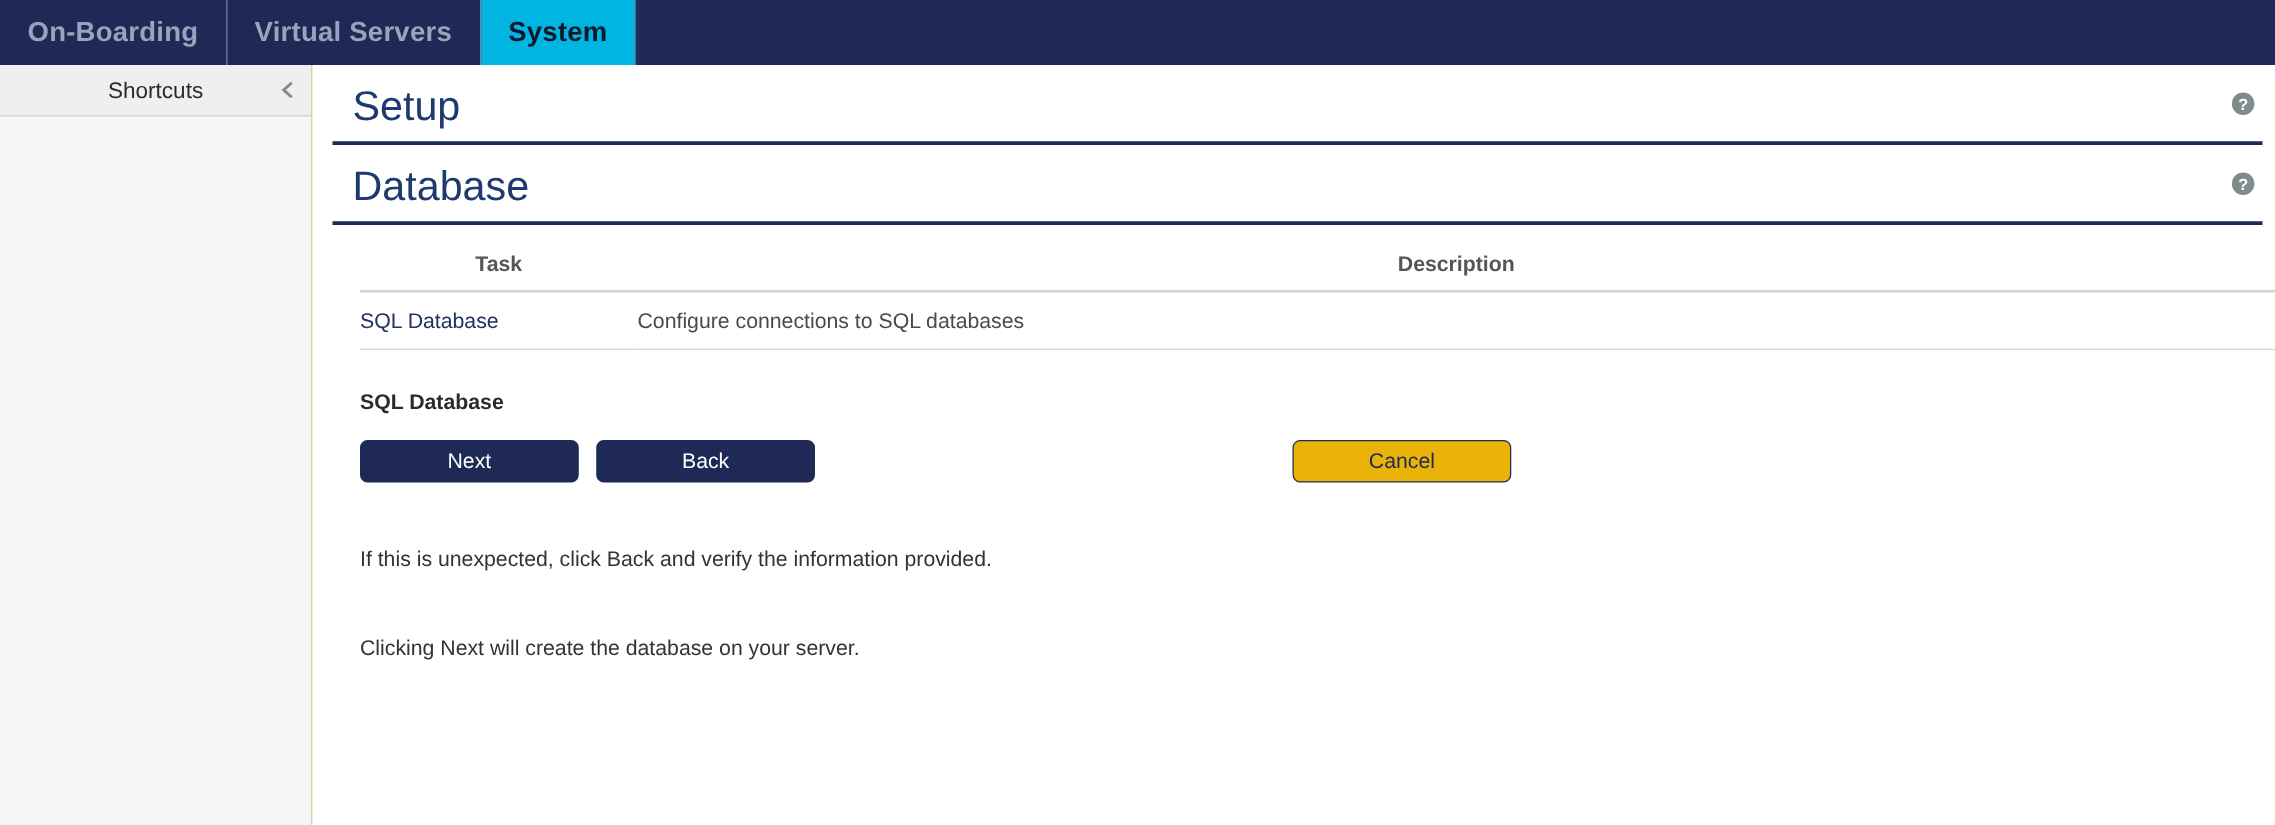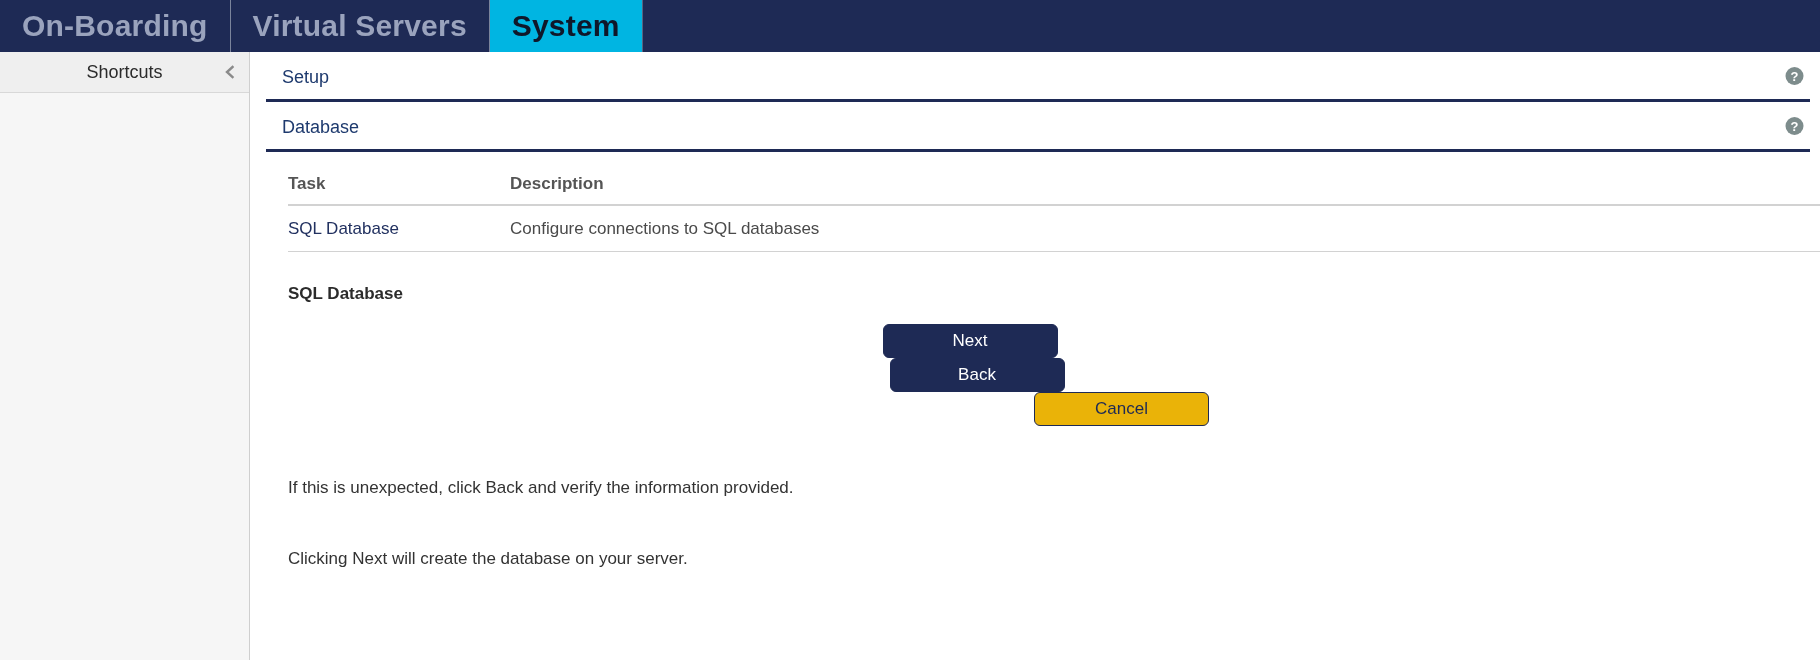--- a/index.html
+++ b/index.html
@@ -20,21 +20,21 @@
     background: #1e2a55;
     display: flex;
     align-items: stretch;
     position: relative;
   }
   .nav-tab {
     display: flex;
     align-items: center;
     justify-content: center;
     padding: 0 22px;
-    font-size: 30px;
+    font-size: 22px;
     font-weight: bold;
     color: #9aa3bd;
     letter-spacing: 0.2px;
     border-right: 1px solid #7b849c;
     box-sizing: border-box;
     cursor: pointer;
     user-select: none;
   }
   .nav-tab.active {
     background: #00b5e2;
@@ -100,21 +100,21 @@
     overflow: hidden;
   }
 
   .section-header {
     position: relative;
     border-bottom: 3px solid #1e2a55;
     padding: 14px 0 10px 16px;
     margin: 0 10px 0 16px;
   }
   .section-header .title {
-    font-size: 18px;
+    font-size: 33px;
     color: #1e3a6e;
     font-weight: normal;
     line-height: 1;
   }
   .help-icon {
     position: absolute;
     right: 6px;
     top: 50%;
     transform: translateY(-50%);
     width: 19px;
@@ -137,21 +137,21 @@
   }
 
   
   #task-table {
     width: 1532px;
     border-collapse: collapse;
     margin-top: 18px;
     table-layout: fixed;
   }
   #task-table th {
-    text-align: left;
+    text-align: center;
     font-size: 17px;
     color: #555555;
     font-weight: bold;
     padding: 4px 0 10px 0;
     border-bottom: 2px solid #d2d2d2;
   }
   #task-table td {
     text-align: left;
     font-size: 17px;
     padding: 13px 0 12px 0;
@@ -171,21 +171,20 @@
     font-weight: bold;
     color: #2b2b2b;
     margin-top: 32px;
   }
 
   #button-row {
     margin-top: 20px;
     display: flex;
     align-items: center;
     width: 1364px;
-    flex-direction: column;
   }
   .btn {
     font-family: "Liberation Sans", sans-serif;
     font-size: 17px;
     border-radius: 6px;
     height: 34px;
     line-height: 32px;
     text-align: center;
     box-sizing: border-box;
     cursor: pointer;

